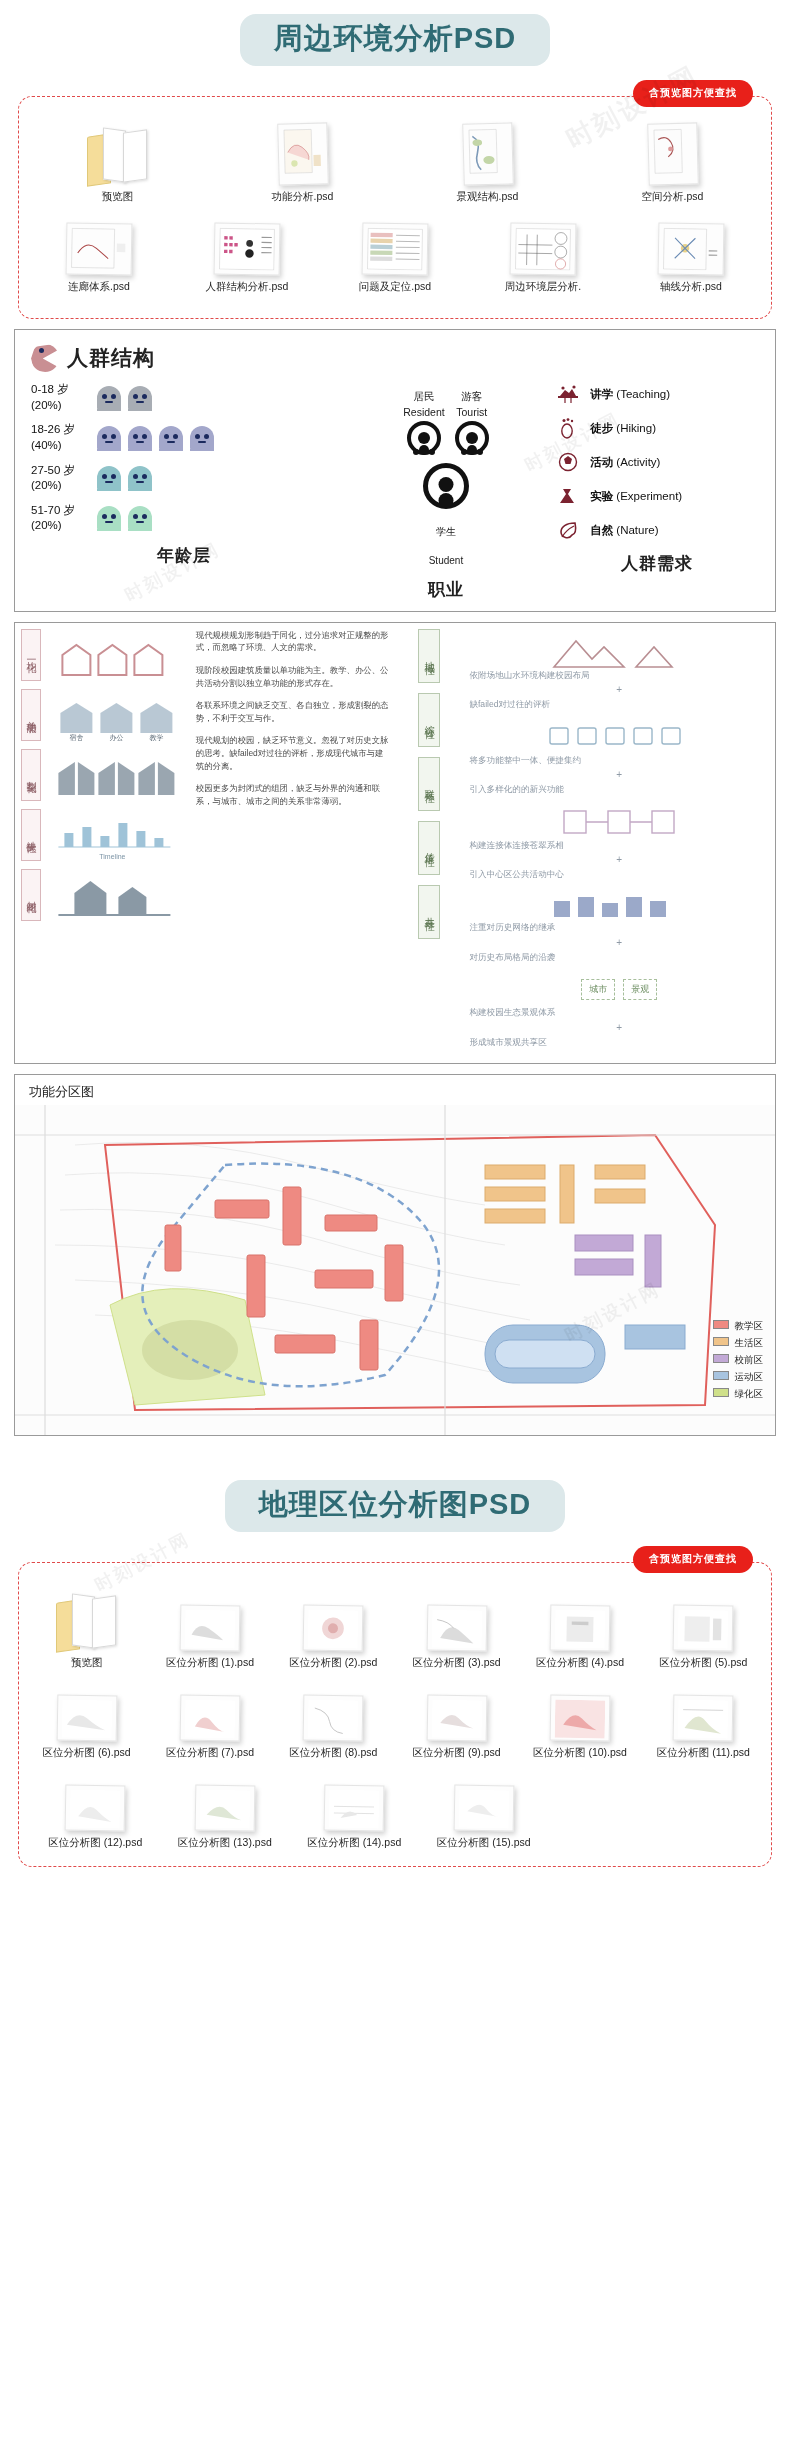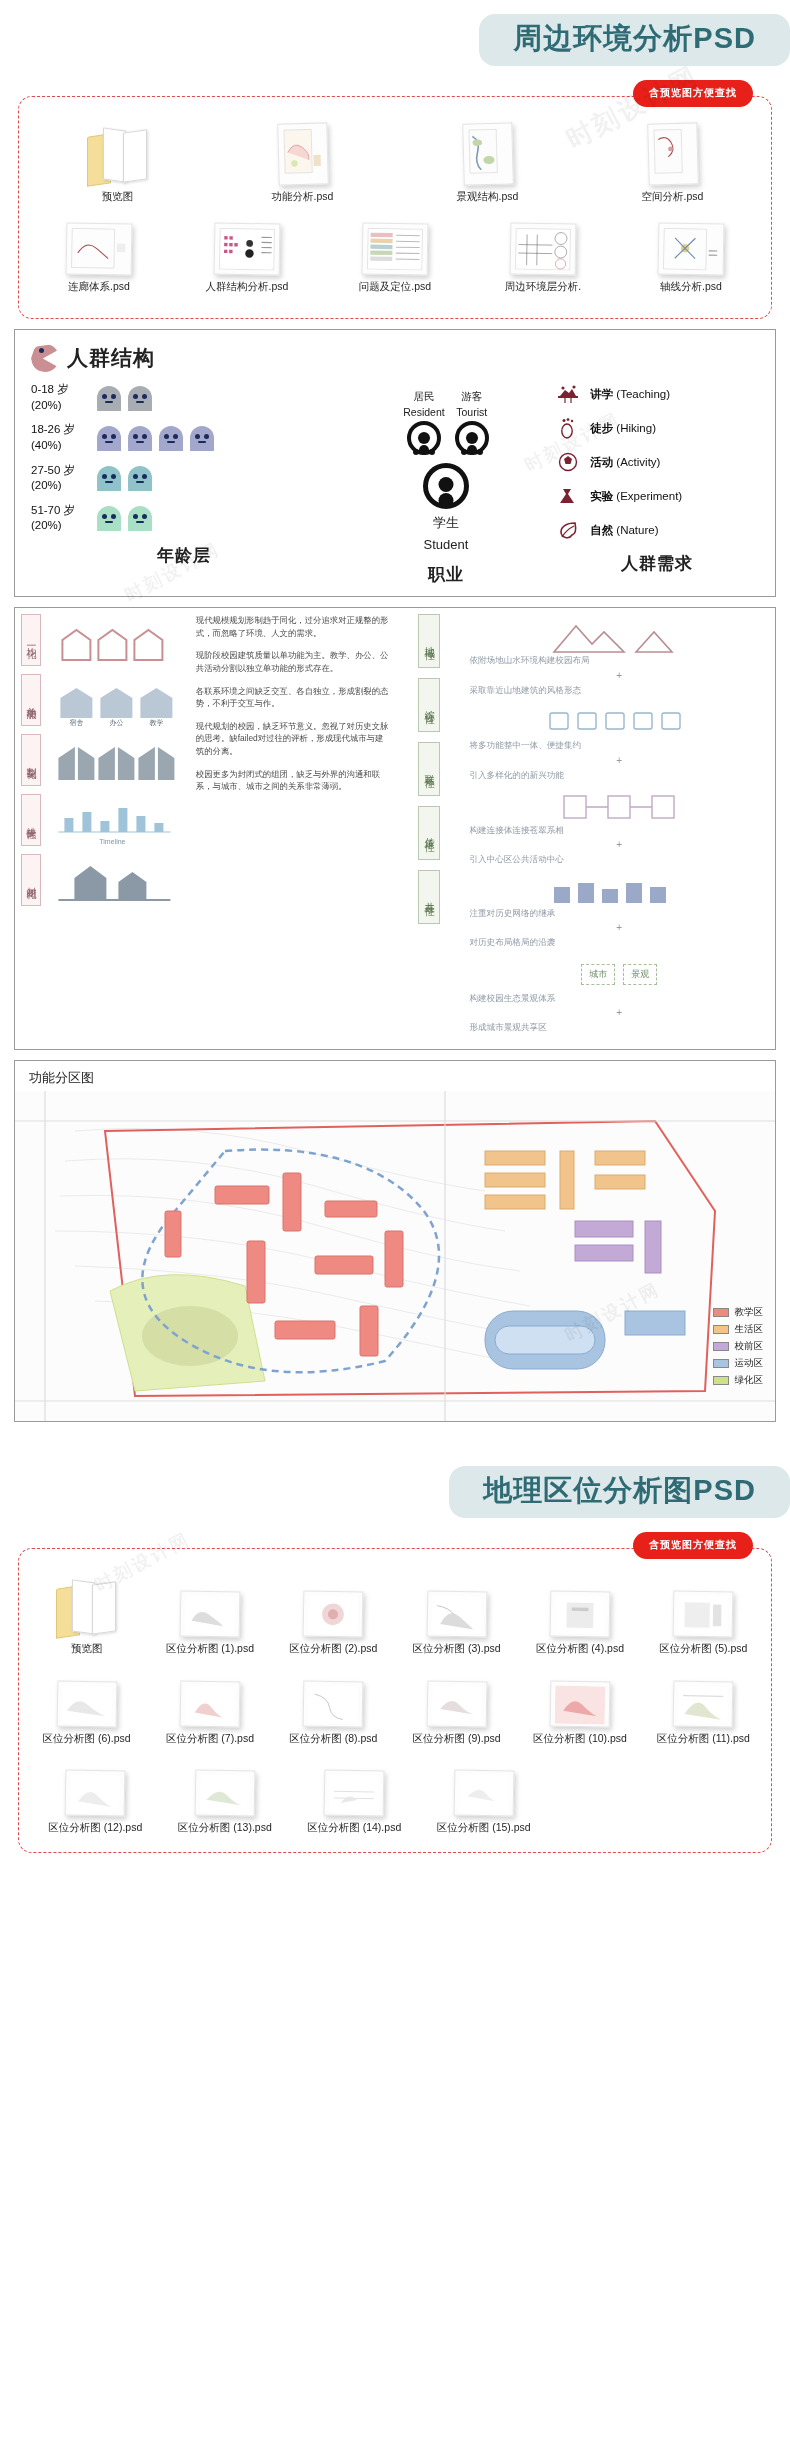--- a/index.html
+++ b/index.html
@@ -6,21 +6,21 @@
   body {
     width: 790px;
     background: #ffffff;
     font-family: "Liberation Sans", "DejaVu Sans", sans-serif;
     color: #222;
     position: relative;
   }
   .page { width: 790px; position: relative; }
 
   
-  .banner-wrap { display:flex; justify-content:flex-end; padding: 14px 0 16px 0; }
+  .banner-wrap { display:flex; justify-content:center; padding: 14px 0 16px 0; }
   .banner {
     background: #dce8ea;
     border-radius: 16px;
     padding: 6px 34px 10px 34px;
     color: #2f6b74;
     font-size: 29px;
     font-weight: bold;
     letter-spacing: 1px;
     line-height: 1.25;
   }
@@ -132,21 +132,21 @@
     width: 34px; height: 34px; border-radius: 50%;
     border: 4px solid #111; position: relative; margin: 0 auto; background:#fff;
   }
   .avatar-ring::after {
     content:""; position:absolute; left:50%; top: 7px; transform: translateX(-50%);
     width: 12px; height: 12px; border-radius: 50%; background:#111;
     box-shadow: 0 12px 0 -1px #111, -8px 14px 0 -3px #111, 8px 14px 0 -3px #111;
   }
   .avatar-big { width: 46px; height: 46px; border-width: 5px; }
   .avatar-big::after { width: 15px; height:15px; top: 9px; box-shadow: 0 16px 0 0 #111; }
-  .person-cap-below { font-size: 13px; line-height:1.25; margin-top:6px; }
+  .person-cap-below { font-size: 10px; line-height:1.25; margin-top:17px; }
 
   .need-row { display:flex; align-items:center; gap: 9px; margin-bottom: 10px; }
   .need-ico { width: 26px; height: 24px; display:flex; align-items:center; justify-content:center; color:#7b2230; }
   .need-txt { font-size: 11.5px; color:#111; }
 
   
   .strategy { display:flex; font-size: 9px; }
   .s-col { padding: 6px; }
   .s-left { width: 23%; }
   .s-mid { width: 27%; }
@@ -171,21 +171,21 @@
   }
   .r-line { font-size: 8.6px; color:#8f9aa6; margin-bottom: 3px; line-height:1.45; }
   .r-plus { text-align:center; color:#8f9aa6; font-size: 10px; margin: 1px 0 3px 0; }
   .r-block { margin-bottom: 9px; }
 
   
   .map-card { margin: 10px 14px; border: 1px solid #9a9a9a; }
   .map-title { font-size: 13px; padding: 8px 0 4px 14px; }
   .map-area { position: relative; height: 330px; background: #fbfbfb; overflow: hidden; }
   .map-legend { position:absolute; right: 12px; bottom: 30px; }
-  .lg-row { display:flex; align-items:center; gap:6px; margin-bottom: 4px; }
+  .lg-row { display:flex; gap:6px; margin-bottom: 4px; }
   .lg-sw { width: 16px; height: 9px; border:1px solid #888; }
   .lg-tx { font-size: 9.5px; color:#222; }
 
   
   .wm {
     position:absolute; color: rgba(0,0,0,.055); font-size: 26px; font-weight:bold;
     transform: rotate(-28deg); pointer-events:none; white-space:nowrap; letter-spacing:3px;
   }
   .wm2 { font-size: 18px; }
 </style>
@@ -628,21 +628,21 @@
       <div class="s-col s-right">
         <div class="r-block">
           <div style="height:40px;display:flex;align-items:flex-end;justify-content:center">
             <svg width="150" height="38" viewBox="0 0 150 38">
                 <path d="M10 36l22-26 16 18 12-12 20 20z" fill="none" stroke="#b98e92" stroke-width="1.6"></path>
                 <path d="M92 36l18-20 18 20z" fill="none" stroke="#b98e92" stroke-width="1.6"></path>
               </svg>
           </div>
           <div class="r-line">依附场地山水环境构建校园布局</div>
           <div class="r-plus">+</div>
-          <div class="r-line">采取靠近山地建筑的风格形态</div>
+          <div class="r-line">缺failed对过往的评析</div>
         </div>
         <div class="r-block">
           <div style="height:34px;display:flex;align-items:center;justify-content:center;gap:6px">
             <svg width="150" height="30" viewBox="0 0 150 30">
                 <g fill="none" stroke="#9bb7c9" stroke-width="1.4">
               <rect x="6" y="6" width="18" height="16" rx="2"></rect>
                   <rect x="34" y="6" width="18" height="16" rx="2"></rect>
               <rect x="62" y="6" width="18" height="16" rx="2"></rect>
                   <rect x="90" y="6" width="18" height="16" rx="2"></rect>
               <rect x="118" y="6" width="18" height="16" rx="2"></rect>

